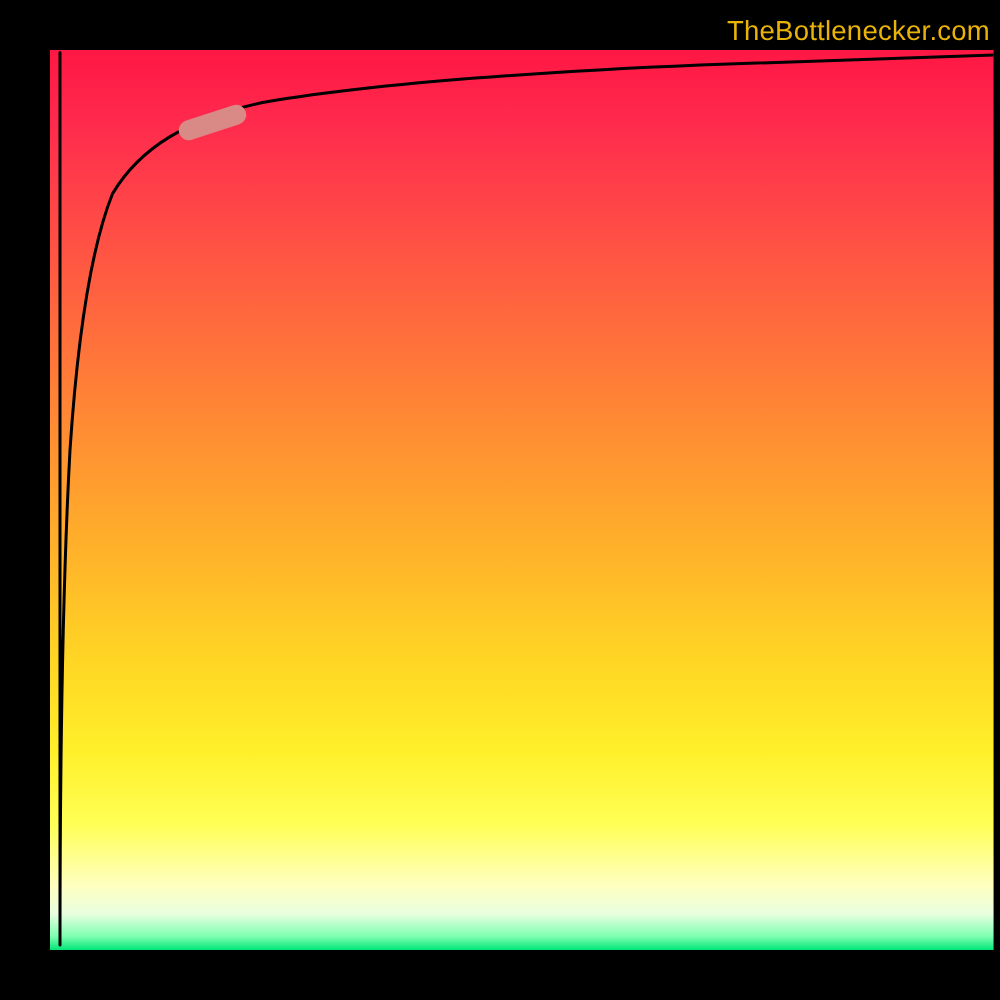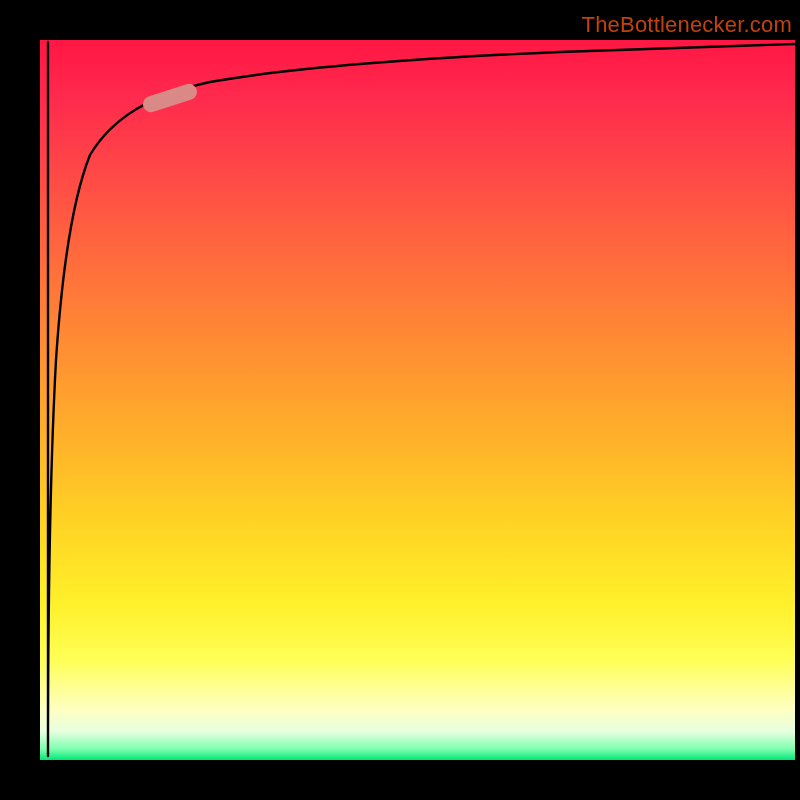--- a/index.html
+++ b/index.html
@@ -51,21 +51,21 @@
     position: absolute;
     left: 0;
     top: 0;
     width: 100%;
     height: 100%;
   }
   .attribution {
     position: absolute;
     top: 12px;
     right: 8px;
-    color: #c2410c;
+    color: #eab308;
     font-size: 22px;
     letter-spacing: 0.2px;
   }
 </style>
 </head>
 <body>
 
 <div class="stage">
 
   <div class="plot-area">

